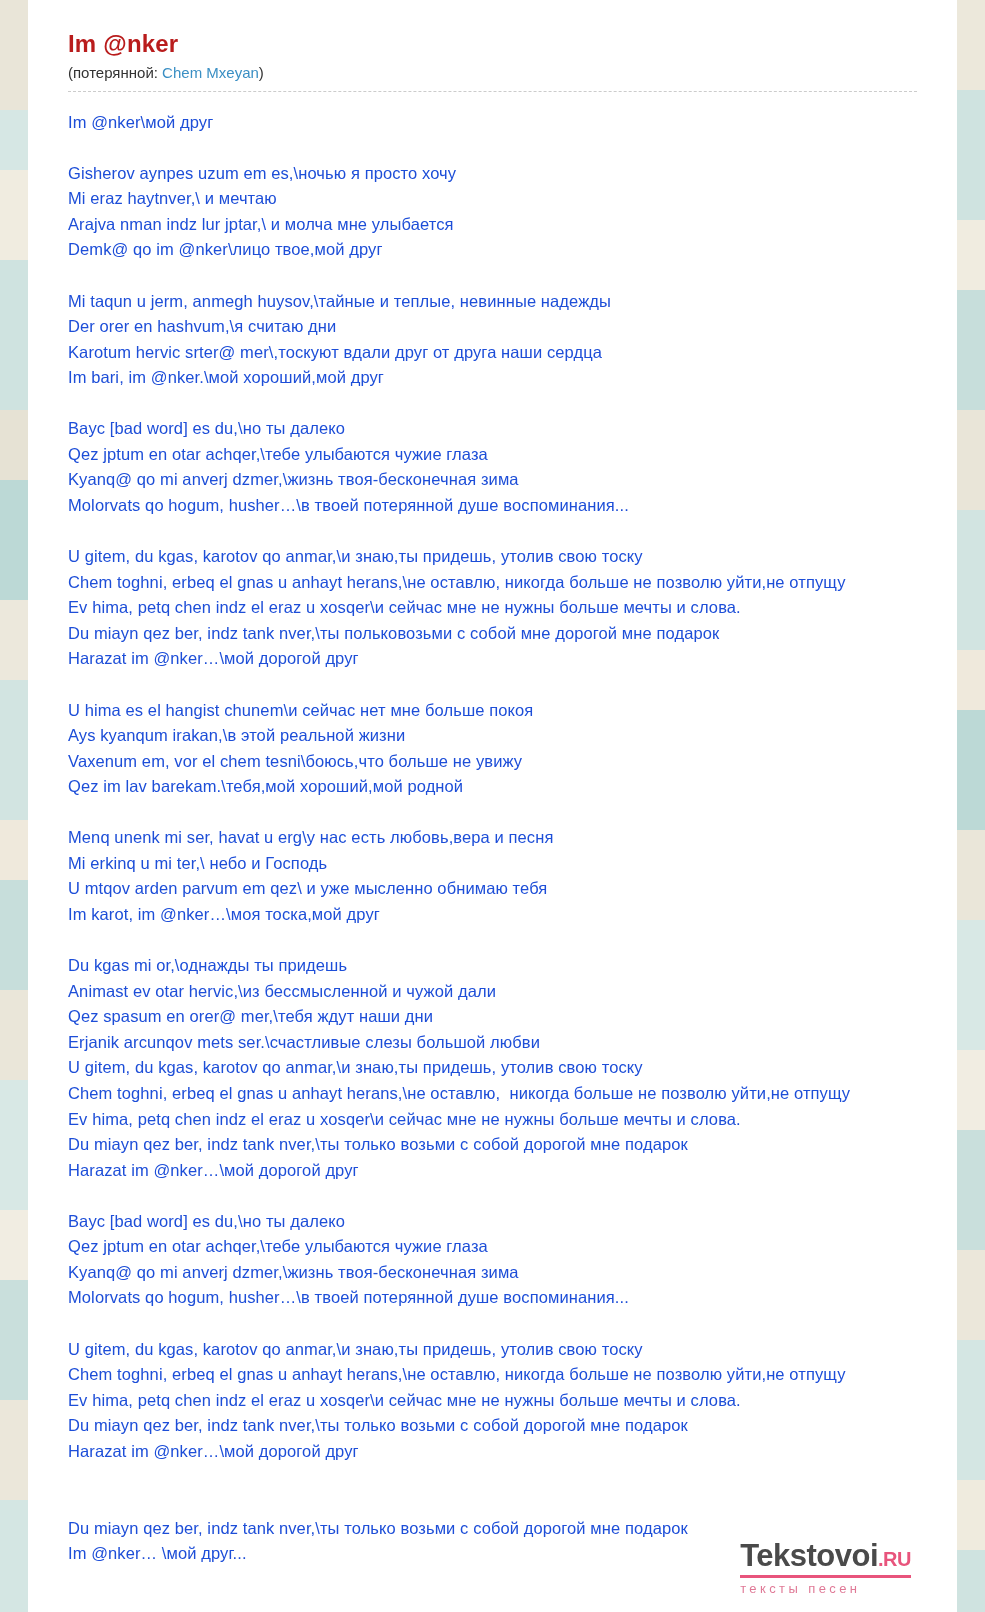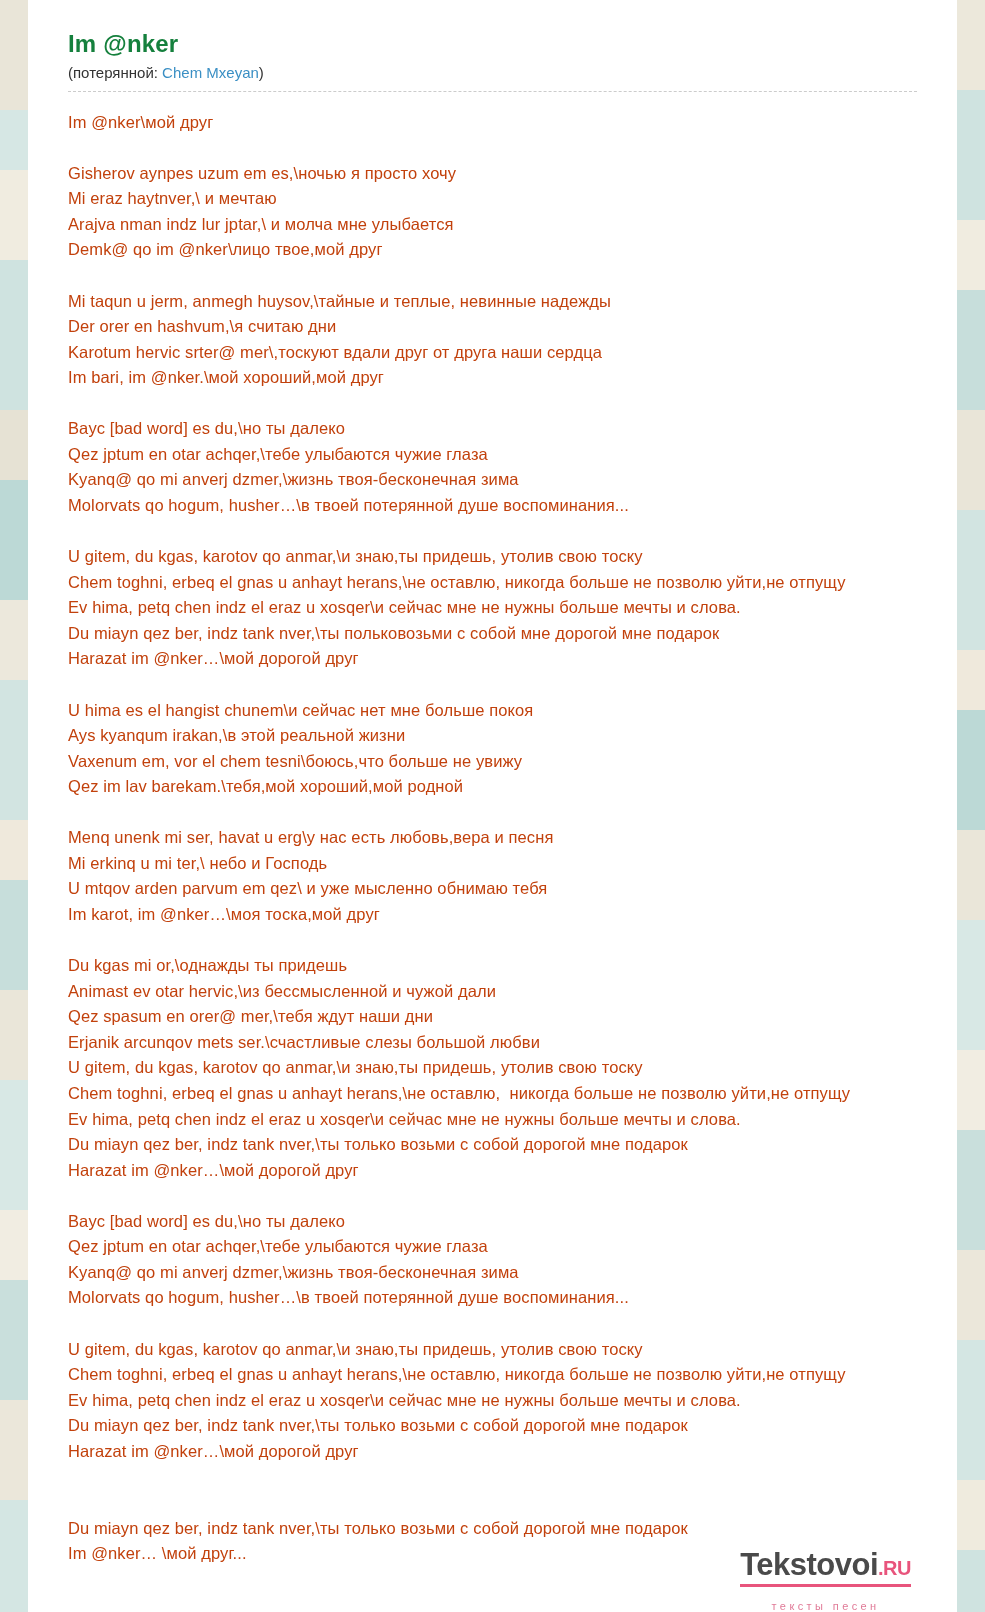--- a/index.html
+++ b/index.html
@@ -39,21 +39,21 @@
     right: 28px;
     top: 0;
     bottom: 0;
     background: #ffffff;
     padding: 0;
   }
   .inner {
     padding: 30px 40px 20px 40px;
   }
   .song-title {
-    color: #15803d;
+    color: #b91c1c;
     font-size: 24px;
     font-weight: bold;
     letter-spacing: 0.2px;
     margin: 0 0 6px 0;
     line-height: 1.15;
   }
   .artist-line {
     font-size: 15px;
     color: #333333;
     margin: 0 0 10px 0;
@@ -62,52 +62,52 @@
     color: #3a8fc4;
     text-decoration: none;
   }
   .divider {
     border: 0;
     border-top: 1px dashed #cccccc;
     margin: 0 0 18px 0;
   }
   .lyrics {
     font-size: 16.5px;
-    color: #c2410c;
+    color: #1d4ed8;
     line-height: 1.55;
     white-space: pre-wrap;
     word-wrap: break-word;
     letter-spacing: 0.1px;
   }
   .watermark {
     position: absolute;
     right: 46px;
-    bottom: 0;
-    text-align: center;
+    bottom: 16px;
+    text-align: left;
     user-select: none;
   }
   .wm-main {
     font-size: 31px;
     font-weight: bold;
     color: #4a4a4a;
     letter-spacing: -0.5px;
     display: inline-block;
     border-bottom: 3px solid #e8547c;
     padding-bottom: 1px;
   }
   .wm-ru {
     color: #e8547c;
     font-size: 20px;
     font-weight: bold;
   }
   .wm-sub {
-    font-size: 11px;
+    font-size: 13px;
     color: #e07a97;
     letter-spacing: 3.4px;
-    margin-top: 13px;
+    margin-top: 3px;
   }
 </style>
 </head>
 <body>
 
 <div class="page-bg"></div>
 
 <div class="side-stripes left">
   <div class="stripe" style="top:0;height:110px;background:#e9e5d8;"></div>
   <div class="stripe" style="top:110px;height:60px;background:#d6e7e4;"></div>

